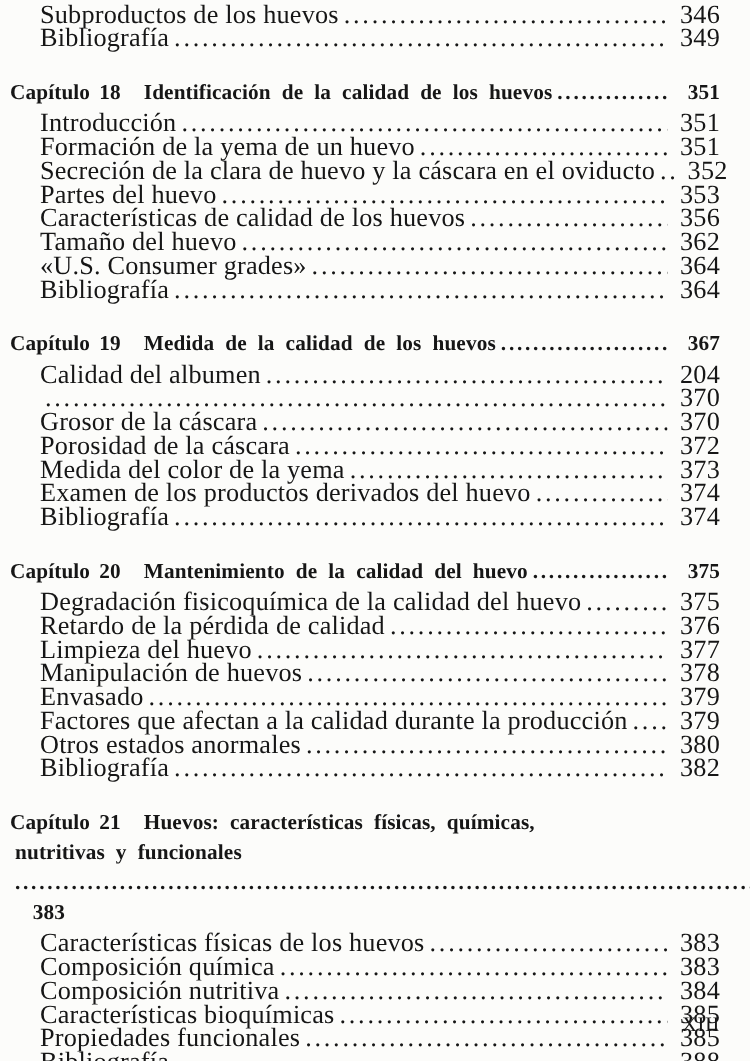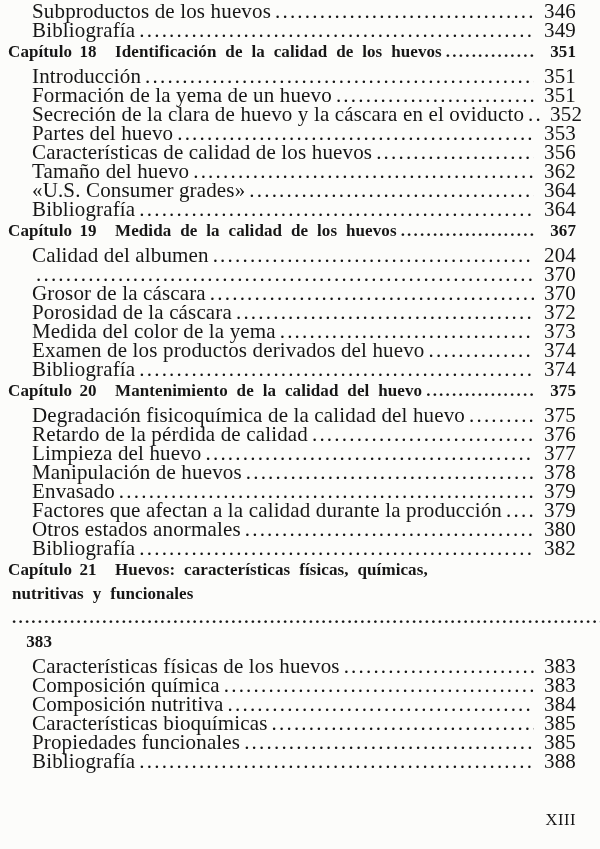--- a/index.html
+++ b/index.html
@@ -40,20 +40,21 @@
   }
   .pagenum {
     flex: 0 0 auto;
     width: 40px;
     text-align: right;
   }
   .chapter-heading {
     font-weight: bold;
     font-size: 17px;
     line-height: 24px;
+    margin-top: 22px;
     margin-bottom: 3px;
     letter-spacing: 0.1px;
   }
   .chapter-label {
     flex: 0 0 auto;
     width: 107px;
     white-space: nowrap;
     word-spacing: 3px;
   }
   .chapter-title { word-spacing: 4.5px; }

